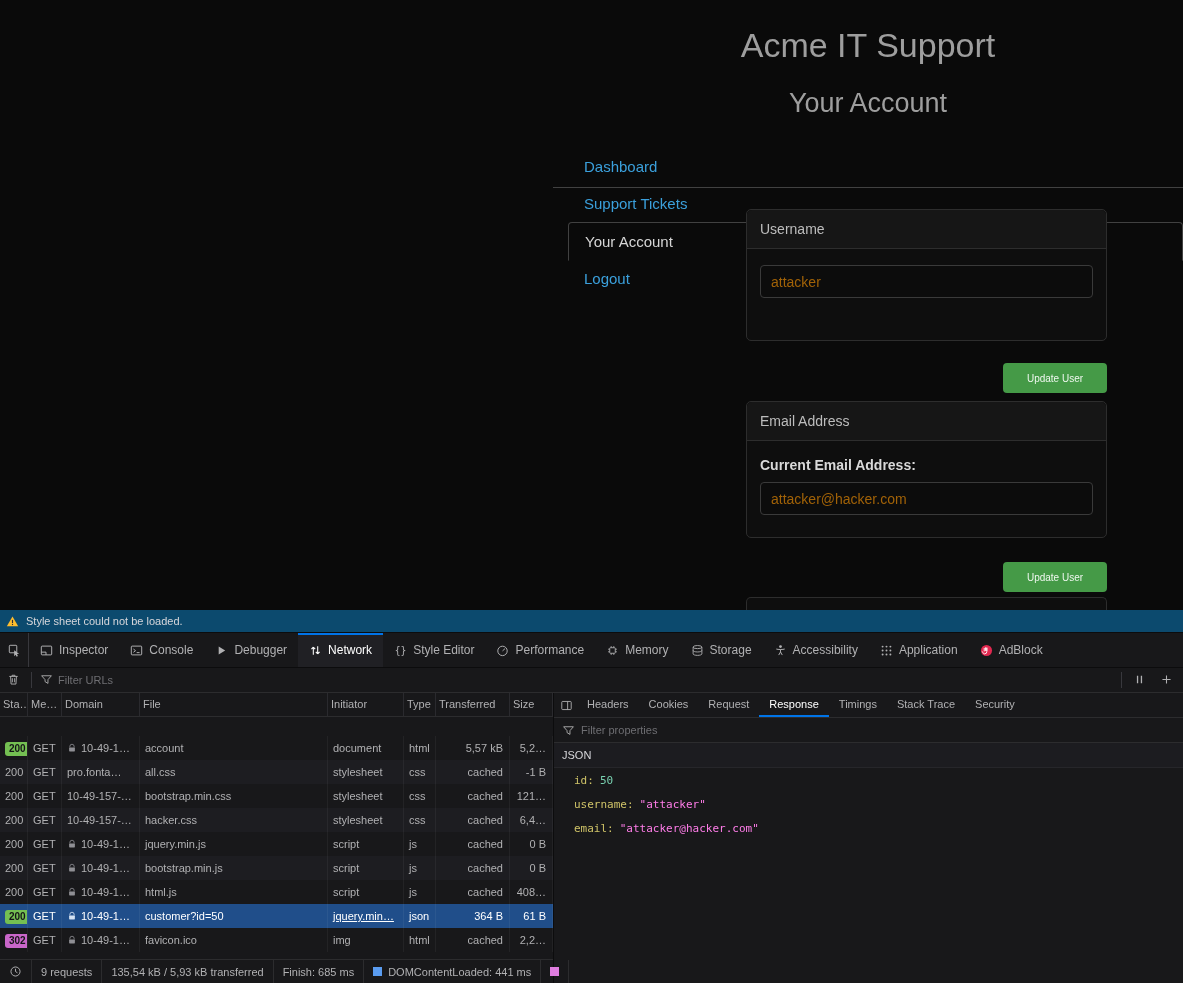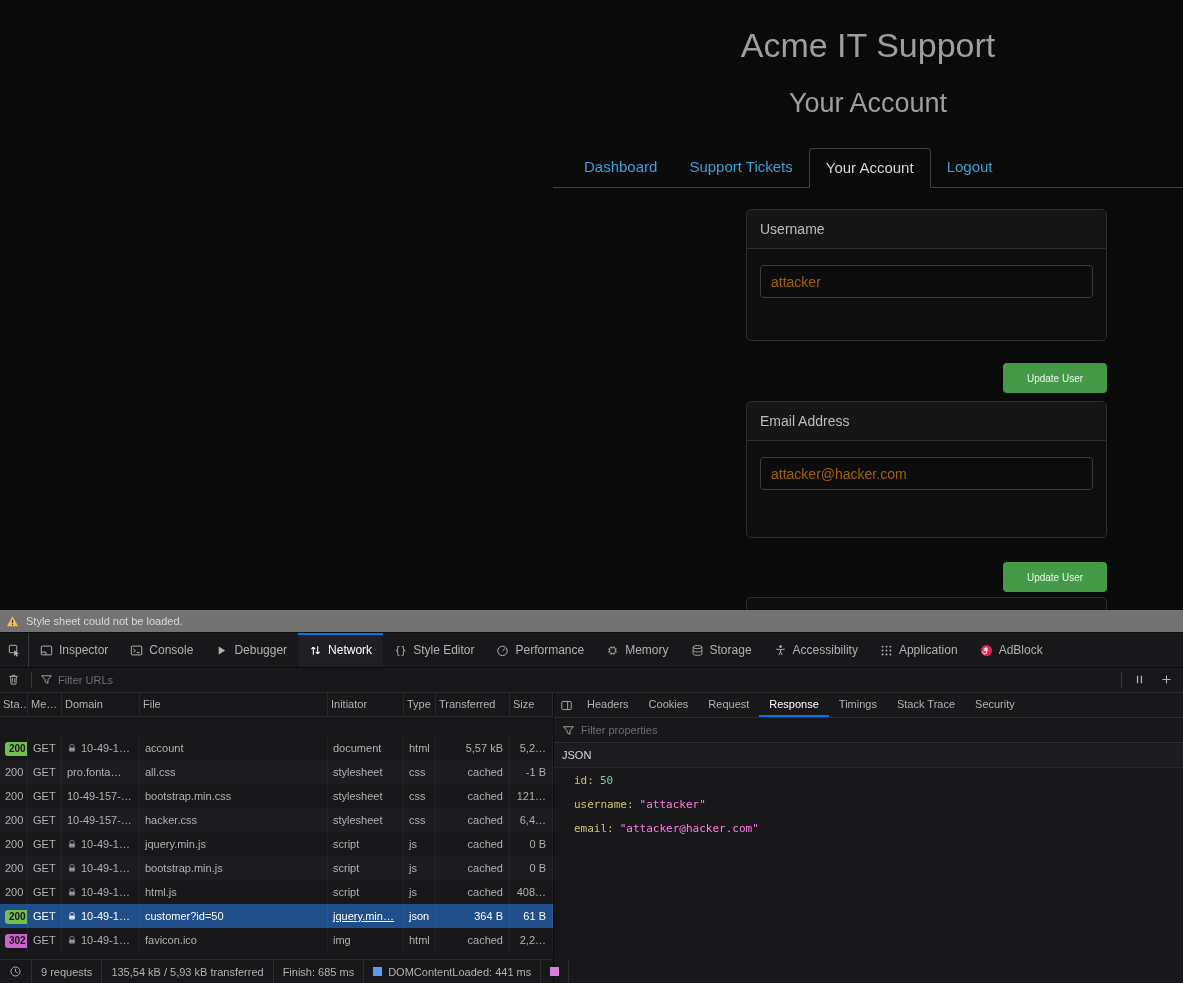--- a/index.html
+++ b/index.html
@@ -4,21 +4,21 @@
 <style>
   html,body { margin:0; padding:0; width:1183px; height:983px; overflow:hidden;
     background:#0a0a0a; font-family:"Liberation Sans","DejaVu Sans",sans-serif; }
   #stage { position:absolute; inset:0; width:1183px; height:983px; }
 
   
   .site { position:absolute; left:553px; top:0; width:630px; height:610px; color:#a6a6a6; }
   .site h1 { margin:26px 0 0; text-align:center; font-size:34px; font-weight:500; color:#9e9e9e; }
   .site h2 { margin:23px 0 0; text-align:center; font-size:27px; font-weight:500; color:#9e9e9e; }
   .nav-tabs { position:absolute; top:148px; left:0; width:630px; height:40px;
-    border-bottom:1px solid #414141; display:flex; padding-left:15px; box-sizing:border-box; }
+    border-bottom:1px solid #414141; display:flex; padding-left:15px; box-sizing:border-box;flex-direction:column; }
   .nav-tab { padding:10px 16px; font-size:15px; color:#3ba0dc; cursor:pointer; white-space:nowrap; }
   .nav-tab.active { color:#d6d6d6; background:#0a0a0a; border:1px solid #414141;
     border-bottom:1px solid #0a0a0a; border-radius:4px 4px 0 0; margin-bottom:-1px; }
   .panel { position:absolute; left:193px; width:361px; background:#0e0e0e;
     border:1px solid #2d2d2d; border-radius:5px; box-sizing:border-box; }
   .panel-header { padding:11px 13px; background:#161616; border-bottom:1px solid #2d2d2d;
     border-radius:5px 5px 0 0; font-size:14px; color:#bdbdbd; }
   .panel-body { padding:16px 13px; }
   .panel-body label { display:block; font-size:14px; font-weight:bold; color:#d9d9d9; margin-bottom:9px; }
   .panel-body input { width:100%; box-sizing:border-box; height:33px; background:#0c0c0c;
@@ -30,21 +30,21 @@
   .update-btn { position:absolute; left:450px; width:104px; height:30px; background:#459a47;
     color:#eef7ee; border:none; border-radius:4px; font-size:10px; cursor:pointer;
     font-family:"Liberation Sans","DejaVu Sans",sans-serif; }
   #btn-update-username { top:363px; } #btn-update-email { top:562px; }
 
   
   .devtools { position:absolute; left:0; top:610px; width:1183px; height:373px;
     background:#18181a; color:#b1b1b3; font-size:11px; }
   .icn { display:inline-flex; }
   .icn svg { width:13px; height:13px; display:block; }
-  .notifbar { position:absolute; top:0; left:0; right:0; height:23px; background:#737373;
+  .notifbar { position:absolute; top:0; left:0; right:0; height:23px; background:#0c4a6e;
     border-bottom:1px solid #0c0c0d; display:flex; align-items:center; gap:7px;
     padding:0 6px; box-sizing:border-box; color:#d7d7db; }
   .toolbox-tabs { position:absolute; top:23px; left:0; right:0; height:34px;
     border-bottom:1px solid #0c0c0d; display:flex; align-items:stretch; }
   .picker-btn { width:28px; display:flex; align-items:center; justify-content:center;
     border-right:1px solid #38383d; cursor:pointer; }
   .tabs-flex { display:flex; align-items:stretch; }
   .tool-tab { display:flex; align-items:center; gap:6px; padding:0 11px; font-size:12px;
     color:#b1b1b3; cursor:pointer; white-space:nowrap; }
   .tool-tab.active { color:#ffffff; background:#202024; box-shadow:inset 0 2px 0 0 #0074e8; }
@@ -117,20 +117,21 @@
       <div class="panel-header">Username</div>
       <div class="panel-body">
         <input type="text" value="attacker" style="">
       </div>
     </section>
     <button class="update-btn" id="btn-update-username">Update User</button>
 
     <section class="panel" id="panel-email">
       <div class="panel-header">Email Address</div>
       <div class="panel-body">
+        <label>Current Email Address:</label>
         <input type="text" value="attacker@hacker.com" style="">
       </div>
     </section>
     <button class="update-btn" id="btn-update-email">Update User</button>
 
     <div class="panel" id="panel-third"></div>
   </div>
 
   <div class="devtools">
 

